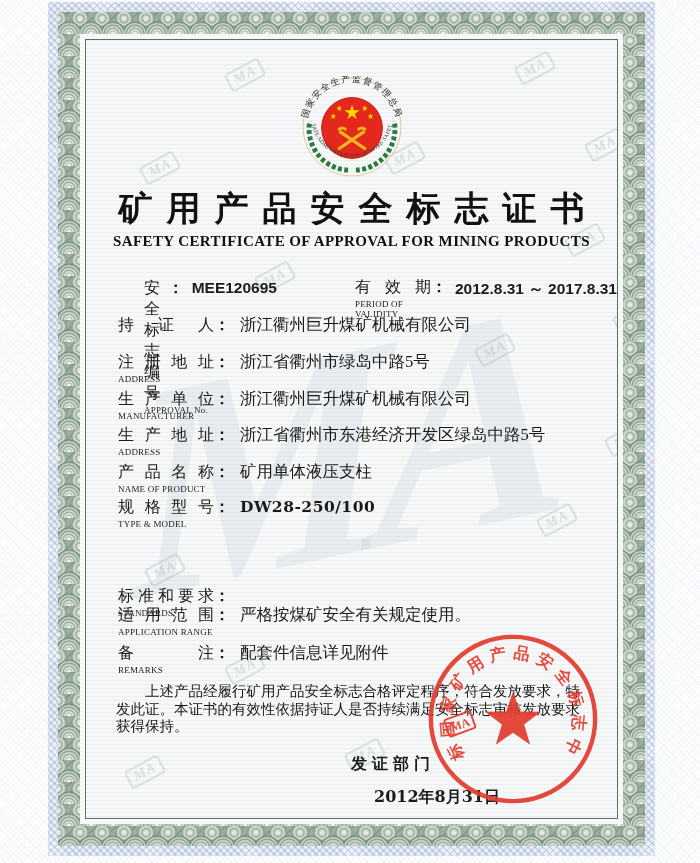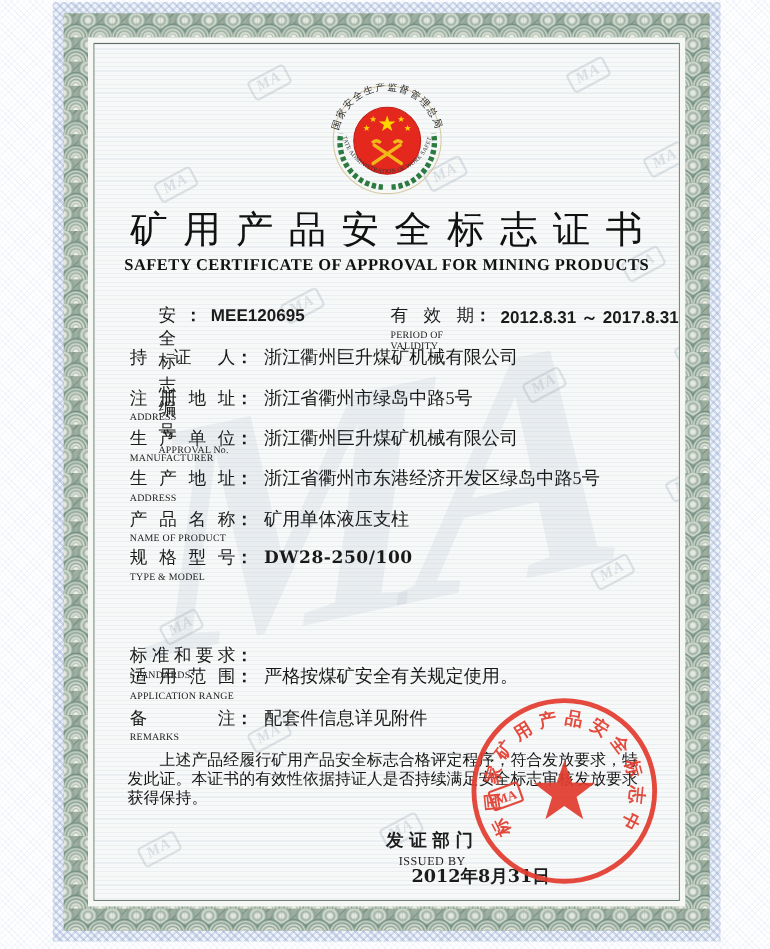--- a/index.html
+++ b/index.html
@@ -50,21 +50,21 @@
     position:absolute;left:40px;top:240px;
     font:italic bold 300px "Liberation Serif",serif;
     transform:rotate(-12deg) skewX(-10deg);
     color:rgba(182,192,204,.20);letter-spacing:-20px;pointer-events:none;
   }
   
   .emblem{left:207px;top:36px;width:118px;height:102px;}
   
   .title{
     left:0;right:0;top:146px;text-align:center;
-    font-weight:normal;font-size:34px;letter-spacing:14px;padding-left:14px;color:#111;
+    font-weight:bold;font-size:34px;letter-spacing:14px;padding-left:14px;color:#111;
   }
   .subtitle{
     left:0;right:0;top:193px;text-align:center;
     font-weight:bold;font-size:15px;letter-spacing:.4px;color:#111;font-family:Liberation Serif, serif;
   }
   
   .field{position:absolute;left:32px;}
   .l1{display:flex;align-items:baseline;}
   .lab{
     display:inline-block;width:96px;
@@ -243,21 +243,20 @@
                 <span class="colon">：</span>
                 <span class="val">配套件信息详见附件</span>
               </div>
             <div class="en">REMARKS</div>
           </div>
 
           <div class="abs statement">上述产品经履行矿用产品安全标志合格评定程序，符合发放要求，特发此证。本证书的有效性依据持证人是否持续满足安全标志审核发放要求获得保持。</div>
 
           <div class="abs issuer">
             <div class="zh">发证部门</div>
-            <div class="en">ISSUED BY</div>
           </div>
           <div class="abs date">2012年8月31日</div>
 
           <svg class="abs stamp" viewBox="0 0 180 180">
             <defs>
               <path id="stampArc" d="M 36.3 121 A 62 62 0 1 1 143.7 121"></path>
             </defs>
             <circle cx="90" cy="90" r="84" fill="none" stroke="#e23b2e" stroke-width="4.5"></circle>
             <text font-size="16.5" fill="#e23b2e" letter-spacing="6.5" font-weight="bold" font-family="Liberation Serif, serif">
               <textPath href="#stampArc" startOffset="50%" text-anchor="middle">安标国家矿用产品安全标志中心</textPath>

